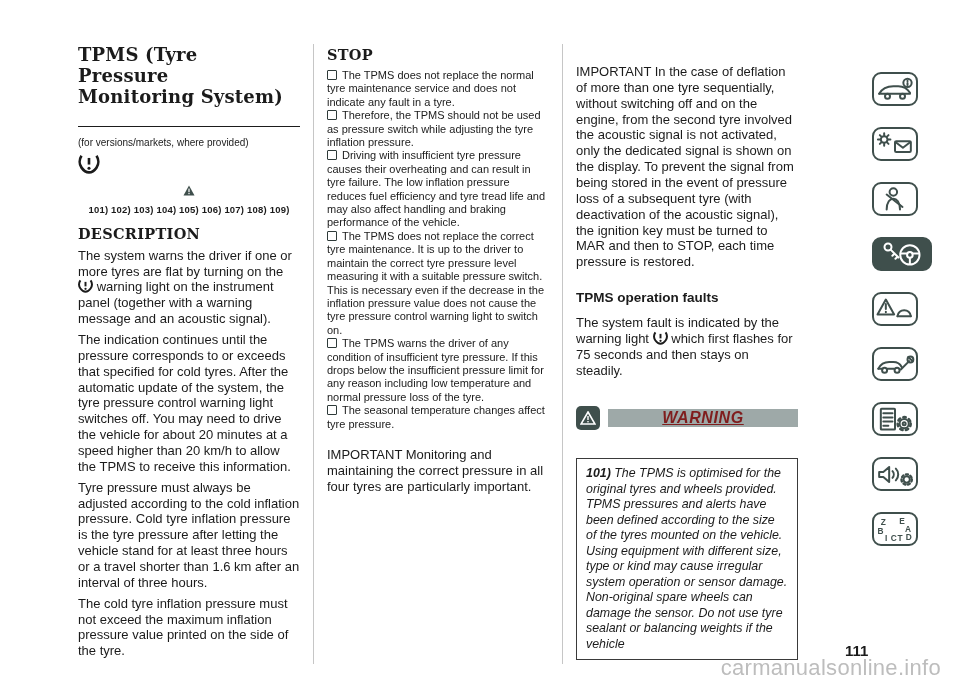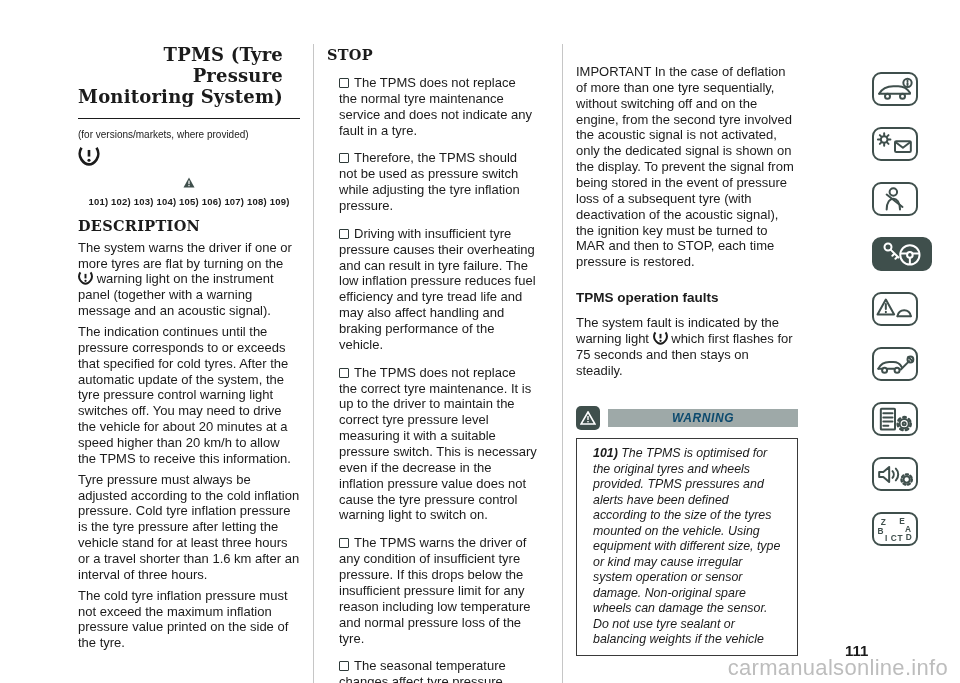--- a/index.html
+++ b/index.html
@@ -5,80 +5,80 @@
   html,body{margin:0;padding:0;}
   body{
     width:960px;height:683px;position:relative;background:#ffffff;
     font-family:"Liberation Sans",sans-serif;color:#1b1b1b;overflow:hidden;
   }
   .content{position:absolute;left:78px;top:44px;display:flex;align-items:stretch;}
   .col{width:222px;}
   .col-mid,.col-right{border-left:1px solid #c6c6c6;padding-left:13px;margin-left:13px;}
 
   
-  .title{margin:0 0 10px 0;padding-bottom:10px;border-bottom:1.5px solid #1b1b1b;text-align:right;}
+  .title{margin:0 0 10px 0;padding-bottom:18px;border-bottom:1.5px solid #1b1b1b;}
   .title span{
     display:block;width:205px;
     font-family:"DejaVu Serif",serif;font-weight:bold;font-size:18px;line-height:1.18;letter-spacing:.2px;
   }
   .subtitle{margin:0 0 8px 0;font-size:10px;}
   .symbol-row{margin:2px 0 6px 0;display:flex;align-items:center;gap:6px;height:20px;}
   .refs-row{display:flex;align-items:center;gap:4px;margin:0 0 4px 0;white-space:nowrap;flex-direction:column;}
   .refs-row .refs{font-weight:bold;font-size:9.5px;letter-spacing:.2px;}
   .slab-heading{
     font-family:"DejaVu Serif",serif;font-weight:bold;font-size:14.5px;
     letter-spacing:.3px;margin:10px 0 6px 0;
   }
   .body{font-size:13px;line-height:1.22;margin:0 0 5px 0;}
 
   
   .col-mid .slab-heading{margin-top:2px;}
-  .note{font-size:13px;line-height:1.22;margin:12px;}
+  .note{font-size:11px;line-height:1.22;margin:0;}
   .sq{
     display:inline-block;width:8px;height:8px;border:1.6px solid #2e3a39;border-radius:1px;
     margin-right:5px;vertical-align:-1px;background:#fff;
   }
   .important{margin-top:16px;}
 
   
   .sans-heading{font-size:13.5px;font-weight:bold;line-height:1.25;margin:0 0 8px 0;}
   .first-para{margin-top:20px;}
   .h2-gap{margin-top:20px;}
   .warning-banner{margin-top:28px;display:flex;align-items:center;gap:8px;}
   .w-icon{
     width:24px;height:24px;background:#3f4f4c;border-radius:5px;flex:0 0 auto;
     display:flex;align-items:center;justify-content:center;
   }
   .w-bar{
     flex:1;height:18px;background:#9ea9a8;display:flex;align-items:center;justify-content:center;
   }
-  .w-bar span{font-style:italic;font-weight:bold;font-size:12px;letter-spacing:.6px;color:#0c4a6e;}
+  .w-bar span{font-style:italic;font-weight:bold;font-size:16px;letter-spacing:.6px;color:#7f1d1d;text-decoration:underline;}
   .warning-box{
-    margin-top:8px;border:1px solid #3a3a3a;padding:7px 16px;
+    margin-top:28px;border:1px solid #3a3a3a;padding:7px 9px;
     font-style:italic;font-size:12.4px;line-height:1.25;
   }
   .warning-box .num{font-weight:bold;}
 
   
   .lamp svg{vertical-align:-2px;}
 
   
   .sidebar{position:absolute;left:872px;top:72px;}
   .side-item{
     width:46px;height:34px;border:2px solid #3f4f4c;border-radius:9px;background:#fff;color:#3f4f4c;
     display:flex;align-items:center;justify-content:center;margin-bottom:21px;box-sizing:border-box;
   }
   .side-item.active{background:#3f4f4c;color:#ffffff;width:60px;border-color:#3f4f4c;}
   .side-item svg{display:block;}
   .side-item svg *{vector-effect:non-scaling-stroke;}
   .side-item text{fill:currentColor;stroke:none;font-family:"Liberation Sans",sans-serif;font-weight:bold;font-size:10px;}
 
   .page-number{position:absolute;left:845px;top:642px;font-weight:bold;font-size:15px;}
   .watermark{
-    position:absolute;right:12px;bottom:2px;color:#bdbdbd;font-size:22px;letter-spacing:.3px;
+    position:absolute;right:19px;bottom:2px;color:#bdbdbd;font-size:22px;letter-spacing:.3px;
   }
 </style>
 </head>
 <body>
 
 <div class="page">
 
   <main class="content">
 
     <section class="col col-left">

